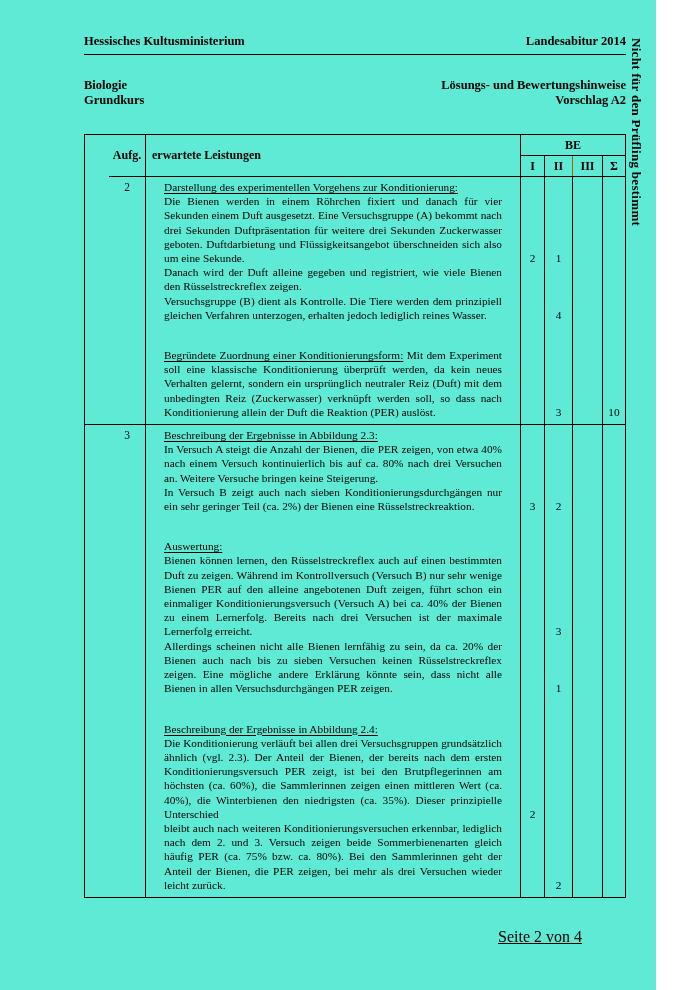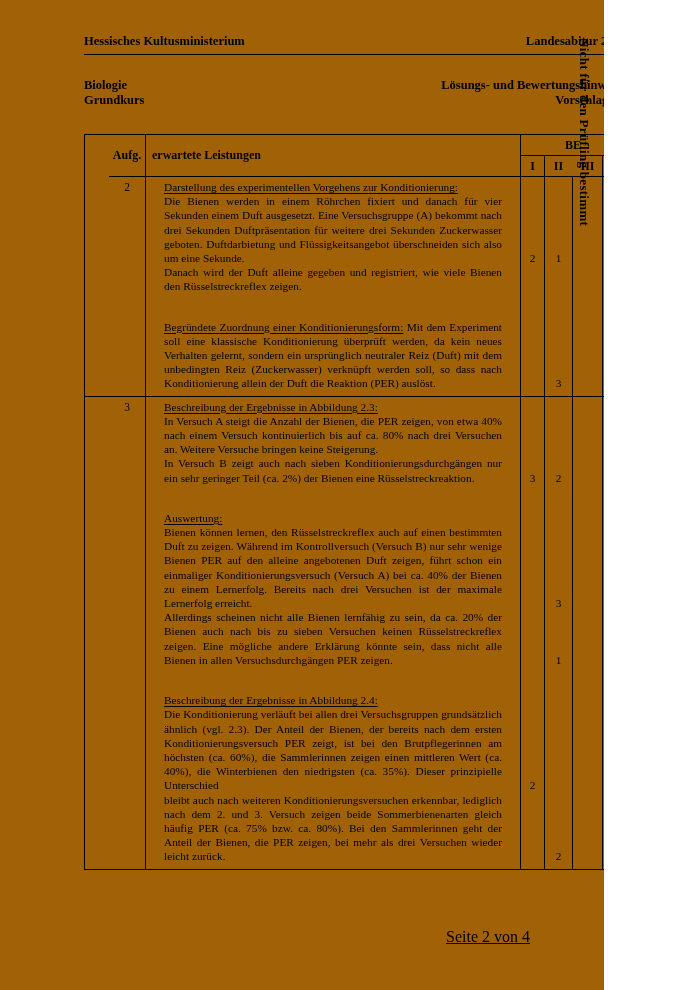--- a/index.html
+++ b/index.html
@@ -2,21 +2,21 @@
 <html lang="de"><head>
 <meta charset="utf-8">
 <style>
   * { margin: 0; padding: 0; box-sizing: border-box; }
   html, body { background: #ffffff; }
   body {
     width: 700px; height: 990px;
     font-family: "Liberation Serif", serif;
     color: #000;
   }
-  .page { position: relative; width: 604px; height: 990px; overflow: hidden; background: #a16207; }
+  .page { position: relative; width: 656px; height: 990px; overflow: hidden; background: #5eead4; }
   .main { position: absolute; left: 84px; top: 34px; width: 542px; }
 
   
   .hdr-row1 {
     display: flex; justify-content: space-between;
     font-weight: bold; font-size: 12.5px; line-height: 15px;
     padding-bottom: 5px; border-bottom: 1.5px solid #000;
   }
   .hdr-row2 {
     display: flex; justify-content: space-between;
@@ -111,20 +111,28 @@
               <div class="cell c-mark"></div>
             </div>
             <div class="tgrid block">
               <div class="cell c-aufg"></div>
               <div class="cell c-txt">Danach wird der Duft alleine gegeben und registriert, wie viele Bienen den Rüsselstreckreflex zeigen.</div>
               <div class="cell c-mark"></div>
               <div class="cell c-mark"></div>
               <div class="cell c-mark"></div>
               <div class="cell c-mark"></div>
             </div>
+            <div class="tgrid block">
+              <div class="cell c-aufg"></div>
+              <div class="cell c-txt">Versuchsgruppe (B) dient als Kontrolle. Die Tiere werden dem prinzipiell gleichen Verfahren unterzogen, erhalten jedoch lediglich reines Wasser.</div>
+              <div class="cell c-mark"></div>
+              <div class="cell c-mark">4</div>
+              <div class="cell c-mark"></div>
+              <div class="cell c-mark"></div>
+            </div>
             <div class="tgrid block spacer">
               <div class="cell c-aufg"></div>
               <div class="cell c-txt"></div>
               <div class="cell c-mark"></div>
               <div class="cell c-mark"></div>
               <div class="cell c-mark"></div>
               <div class="cell c-mark"></div>
             </div>
             <div class="tgrid block">
               <div class="cell c-aufg"></div>

